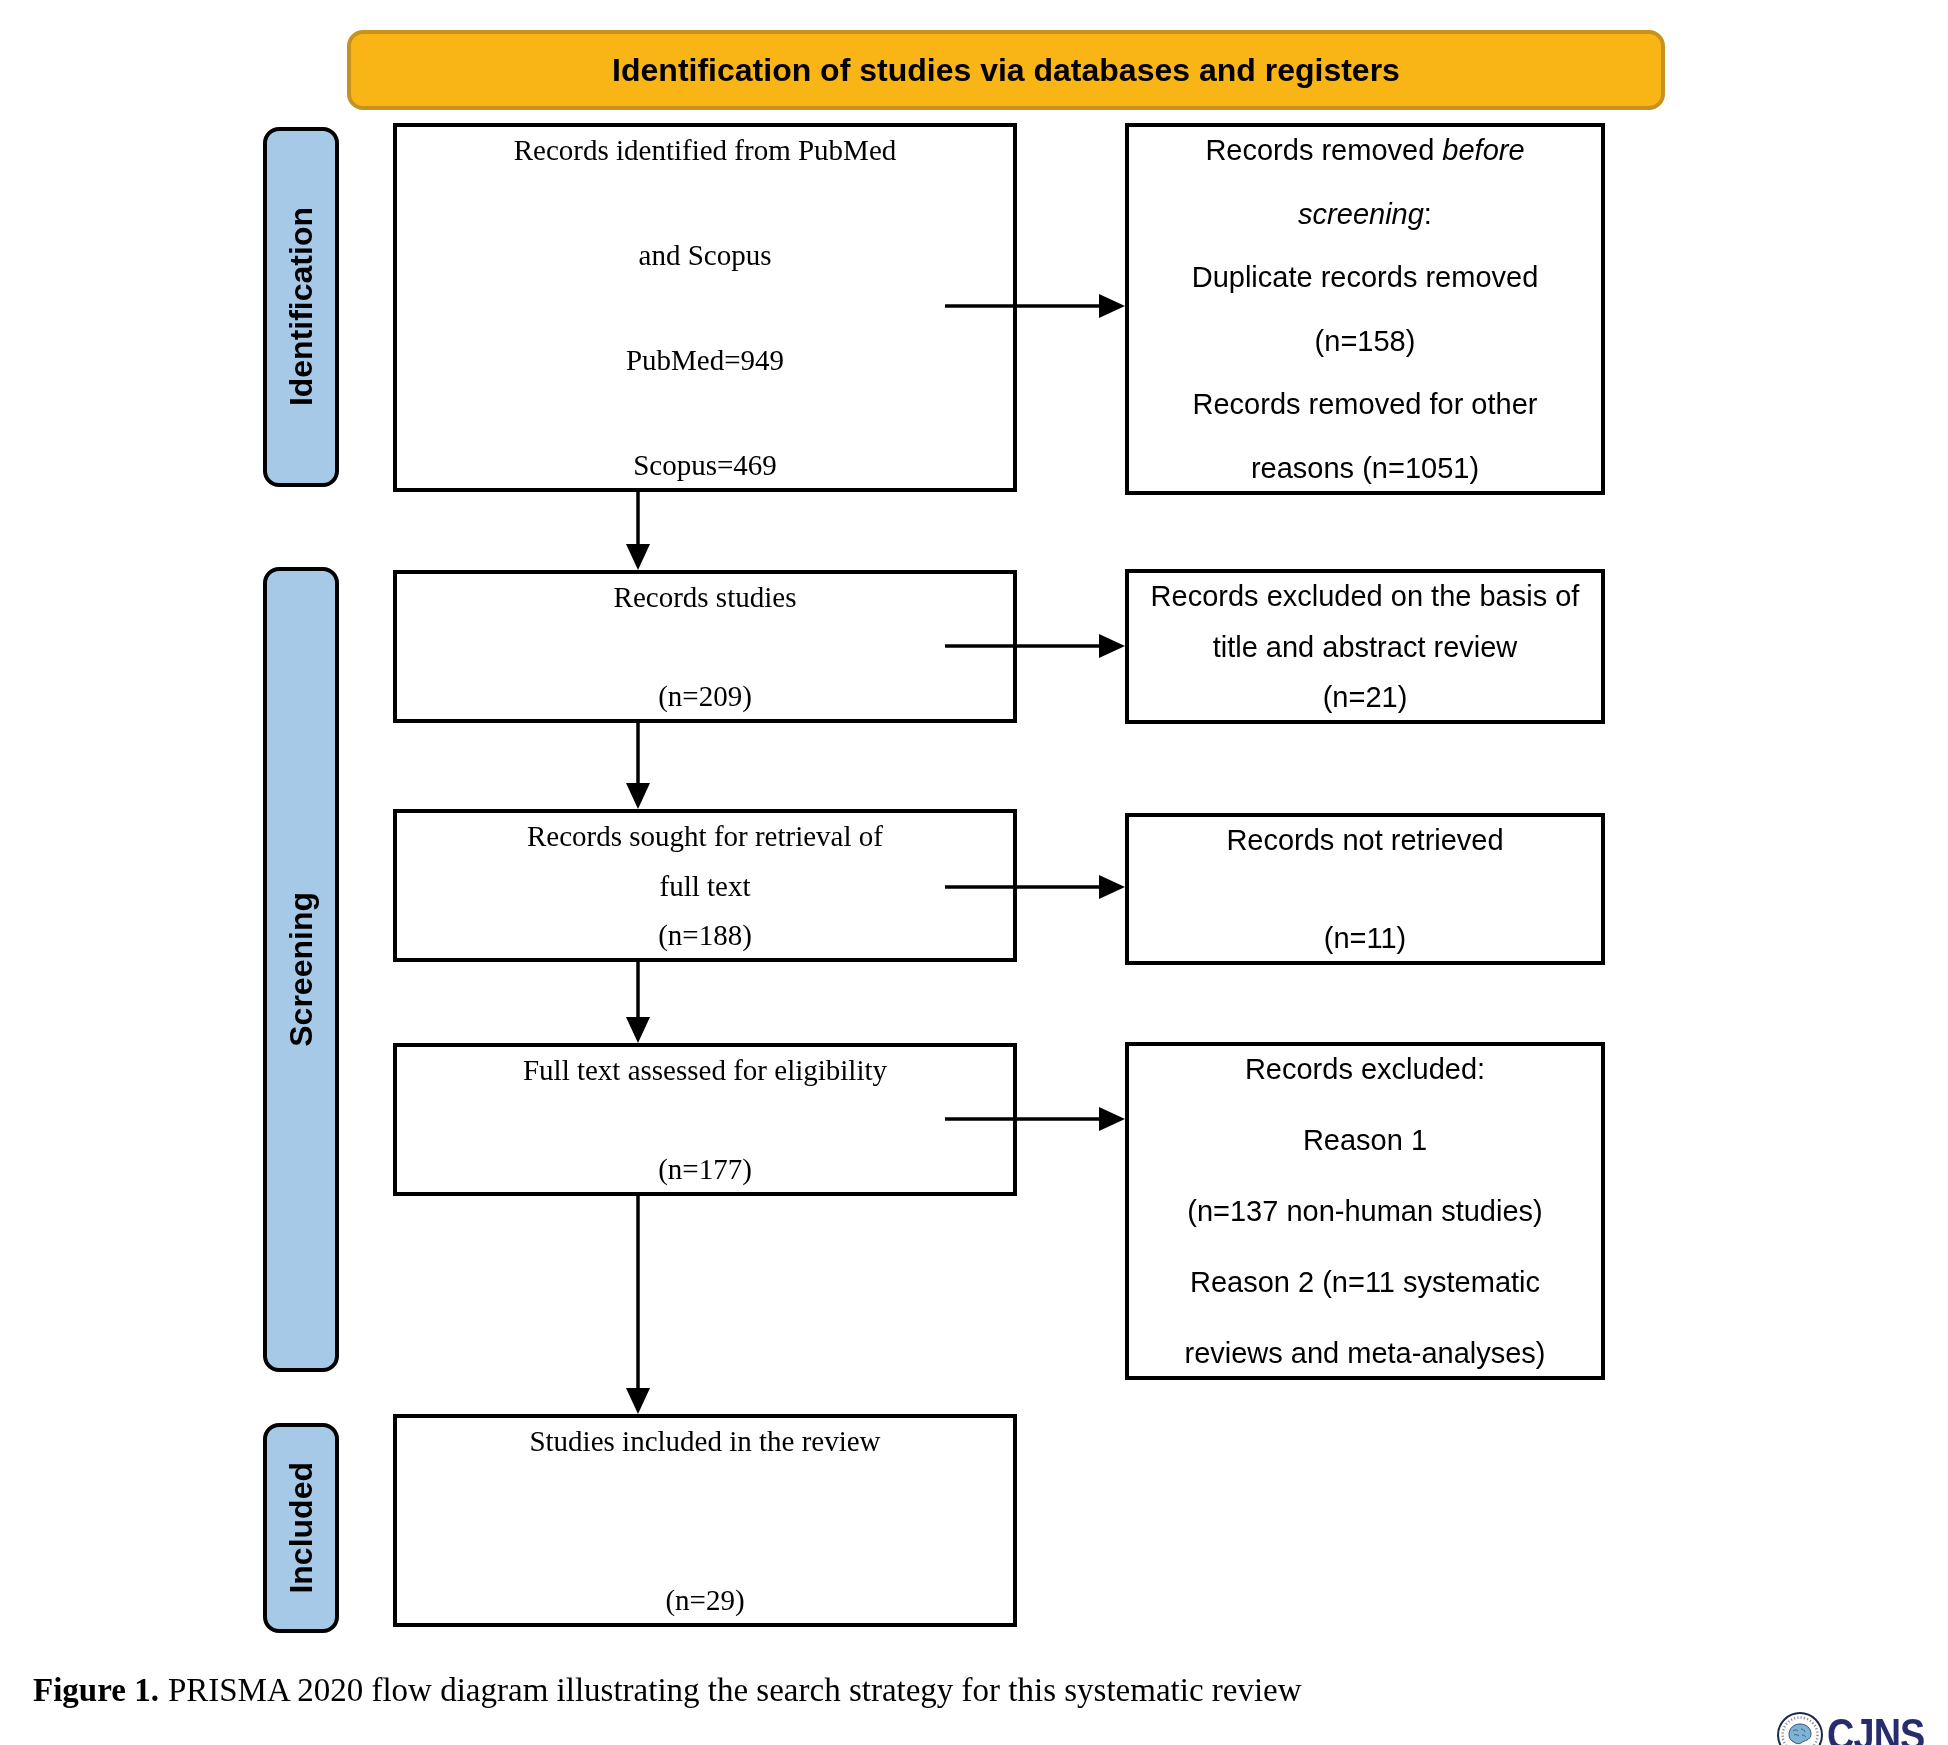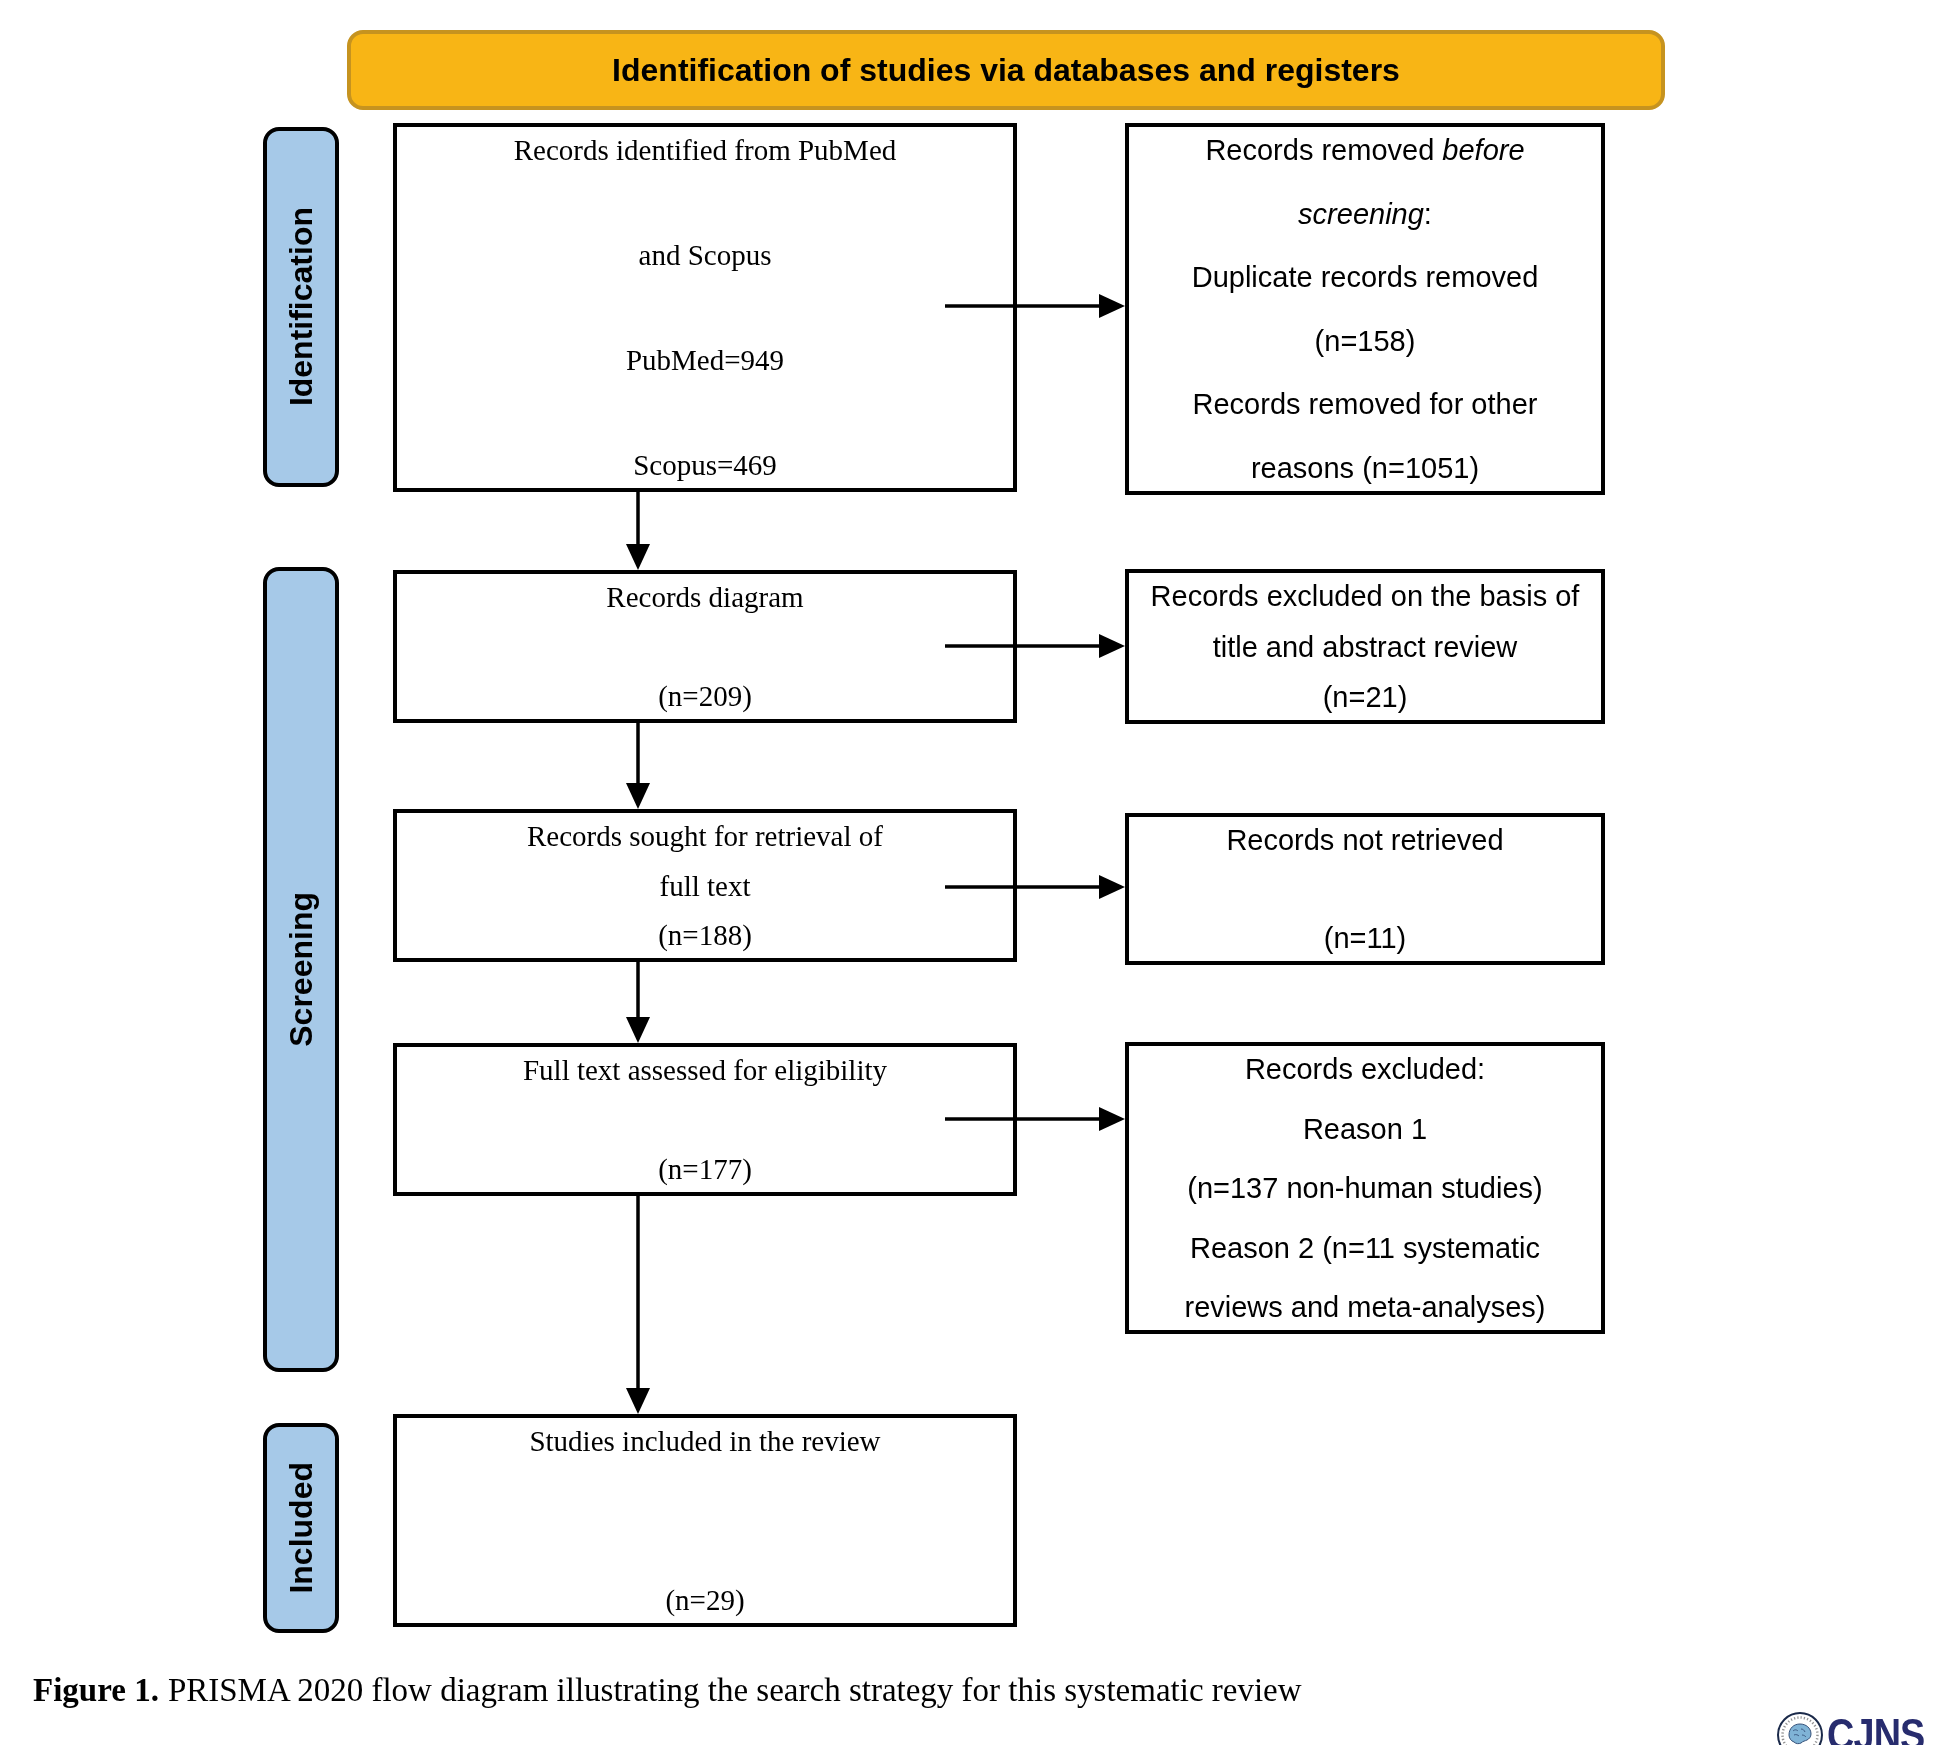--- a/index.html
+++ b/index.html
@@ -41,21 +41,21 @@
   .lbox{left:393px; width:624px;font-family:Liberation Serif, serif;}
   .rbox{left:1125px; width:480px;}
   #box-identified{top:123px; height:369px;}
   #box-screened{top:570px; height:153px;}
   #box-sought{top:809px; height:153px;}
   #box-assessed{top:1043px; height:153px;}
   #box-included{top:1414px; height:213px;}
   #rbox-removed{top:123px; height:372px;}
   #rbox-excluded1{top:569px; height:155px;}
   #rbox-notretrieved{top:813px; height:152px;}
-  #rbox-excluded2{top:1042px; height:292px;}
+  #rbox-excluded2{top:1042px; height:338px;}
   #arrows{position:absolute; left:0; top:0; pointer-events:none;}
   .caption{
     position:absolute; left:33px; top:1672px; width:1500px;
     font-family:"Liberation Serif", serif; font-size:33px; text-align:left;
   }
   .caption b{font-weight:700;}
   .caption span{margin-left:9px;}
   .logo{
     position:absolute; left:1776px; top:1664px; height:52px;
     display:flex; align-items:center;margin-top:45px;
@@ -87,21 +87,21 @@
   </div>
 
   <div class="box lbox" id="box-identified">
     <div class="line">Records identified from PubMed</div>
     <div class="line">and Scopus</div>
     <div class="line">PubMed=949</div>
     <div class="line">Scopus=469</div>
   </div>
 
   <div class="box lbox" id="box-screened">
-    <div class="line">Records diagram</div>
+    <div class="line">Records studies</div>
     <div class="line">(n=209)</div>
   </div>
 
   <div class="box lbox" id="box-sought">
     <div class="line">Records sought for retrieval of</div>
     <div class="line">full text</div>
     <div class="line">(n=188)</div>
   </div>
 
   <div class="box lbox" id="box-assessed">

